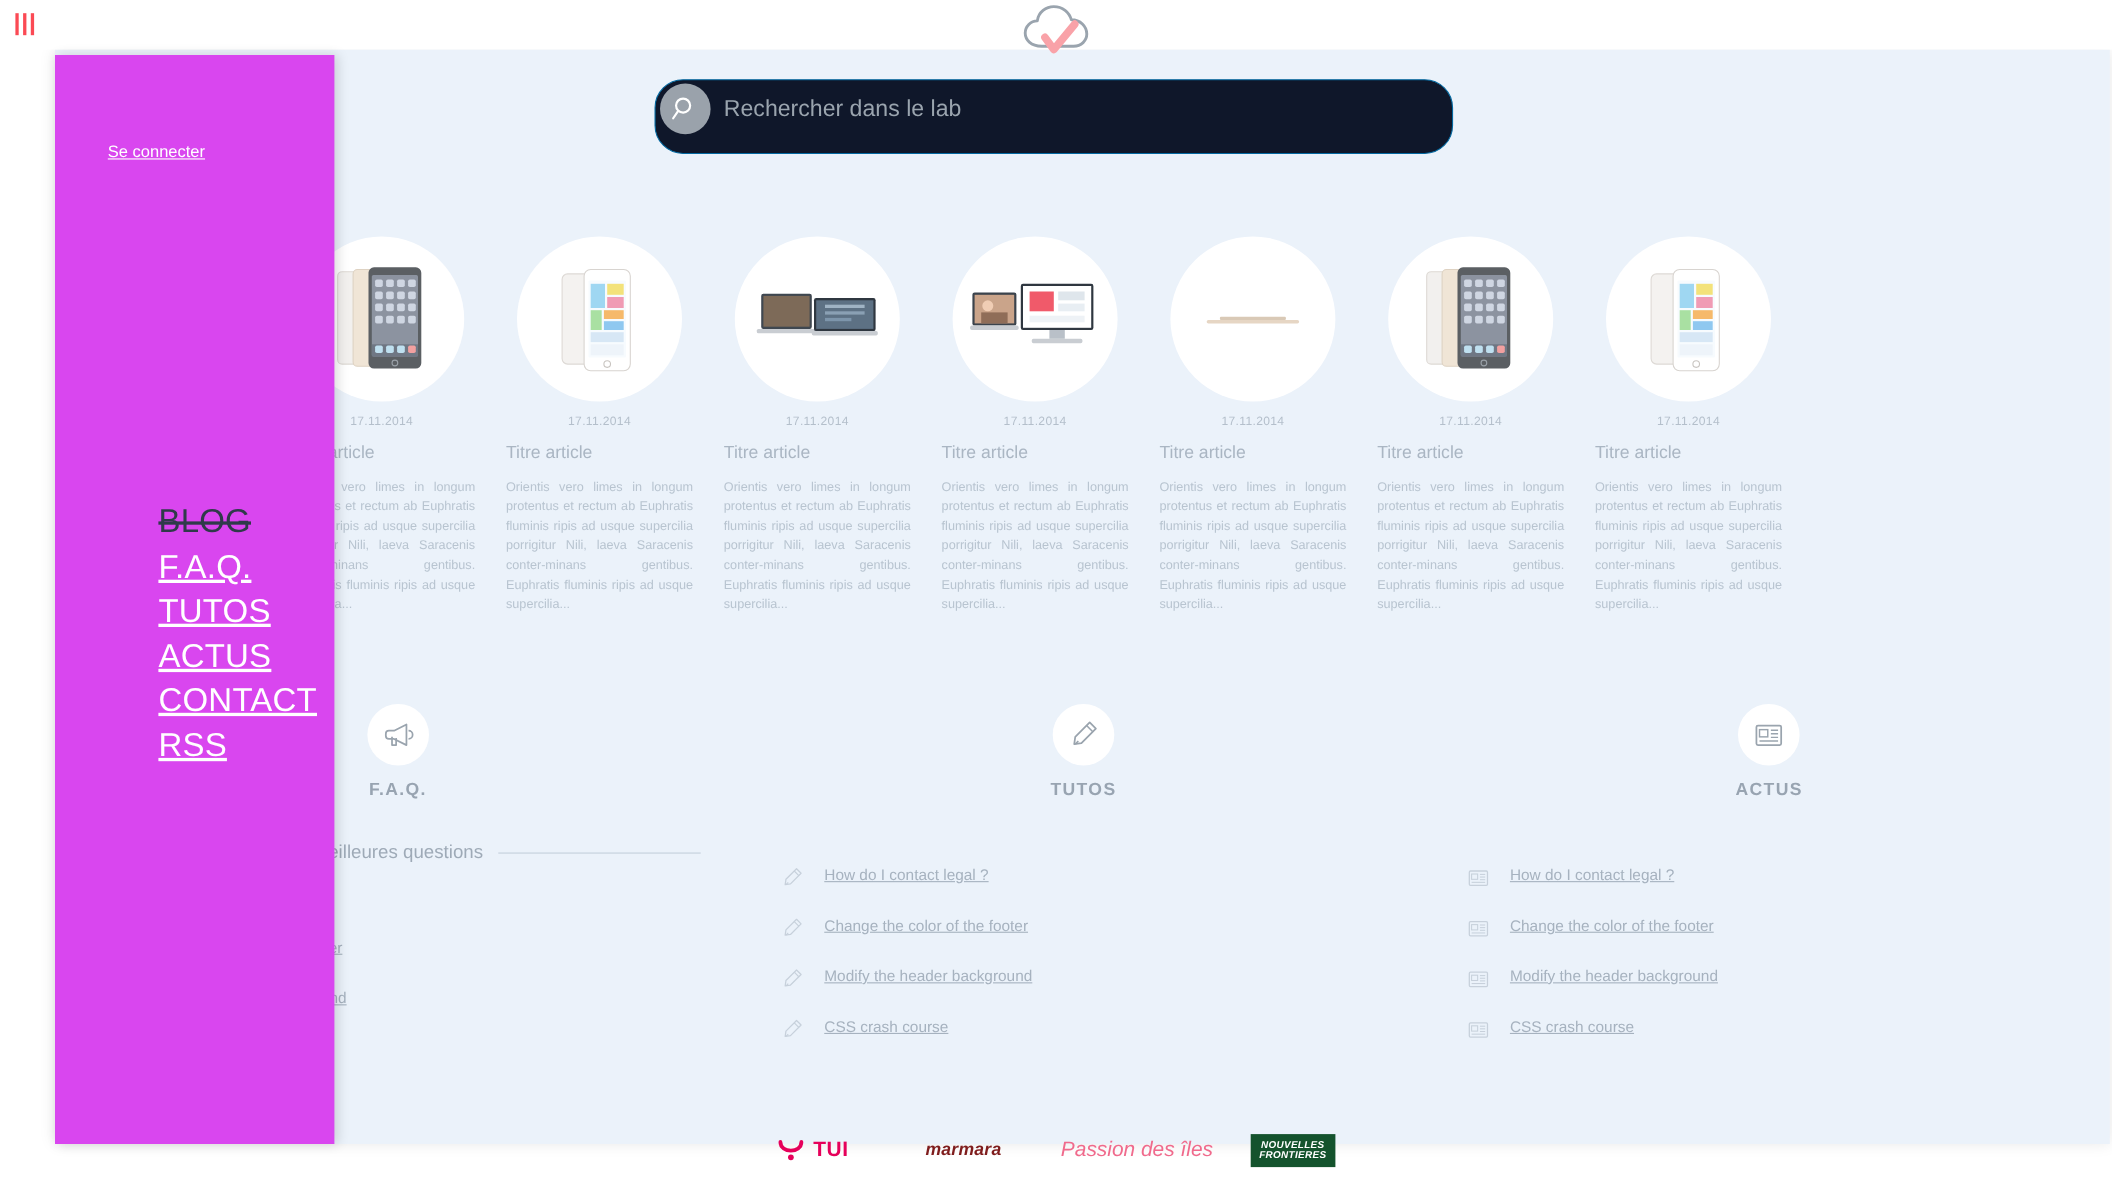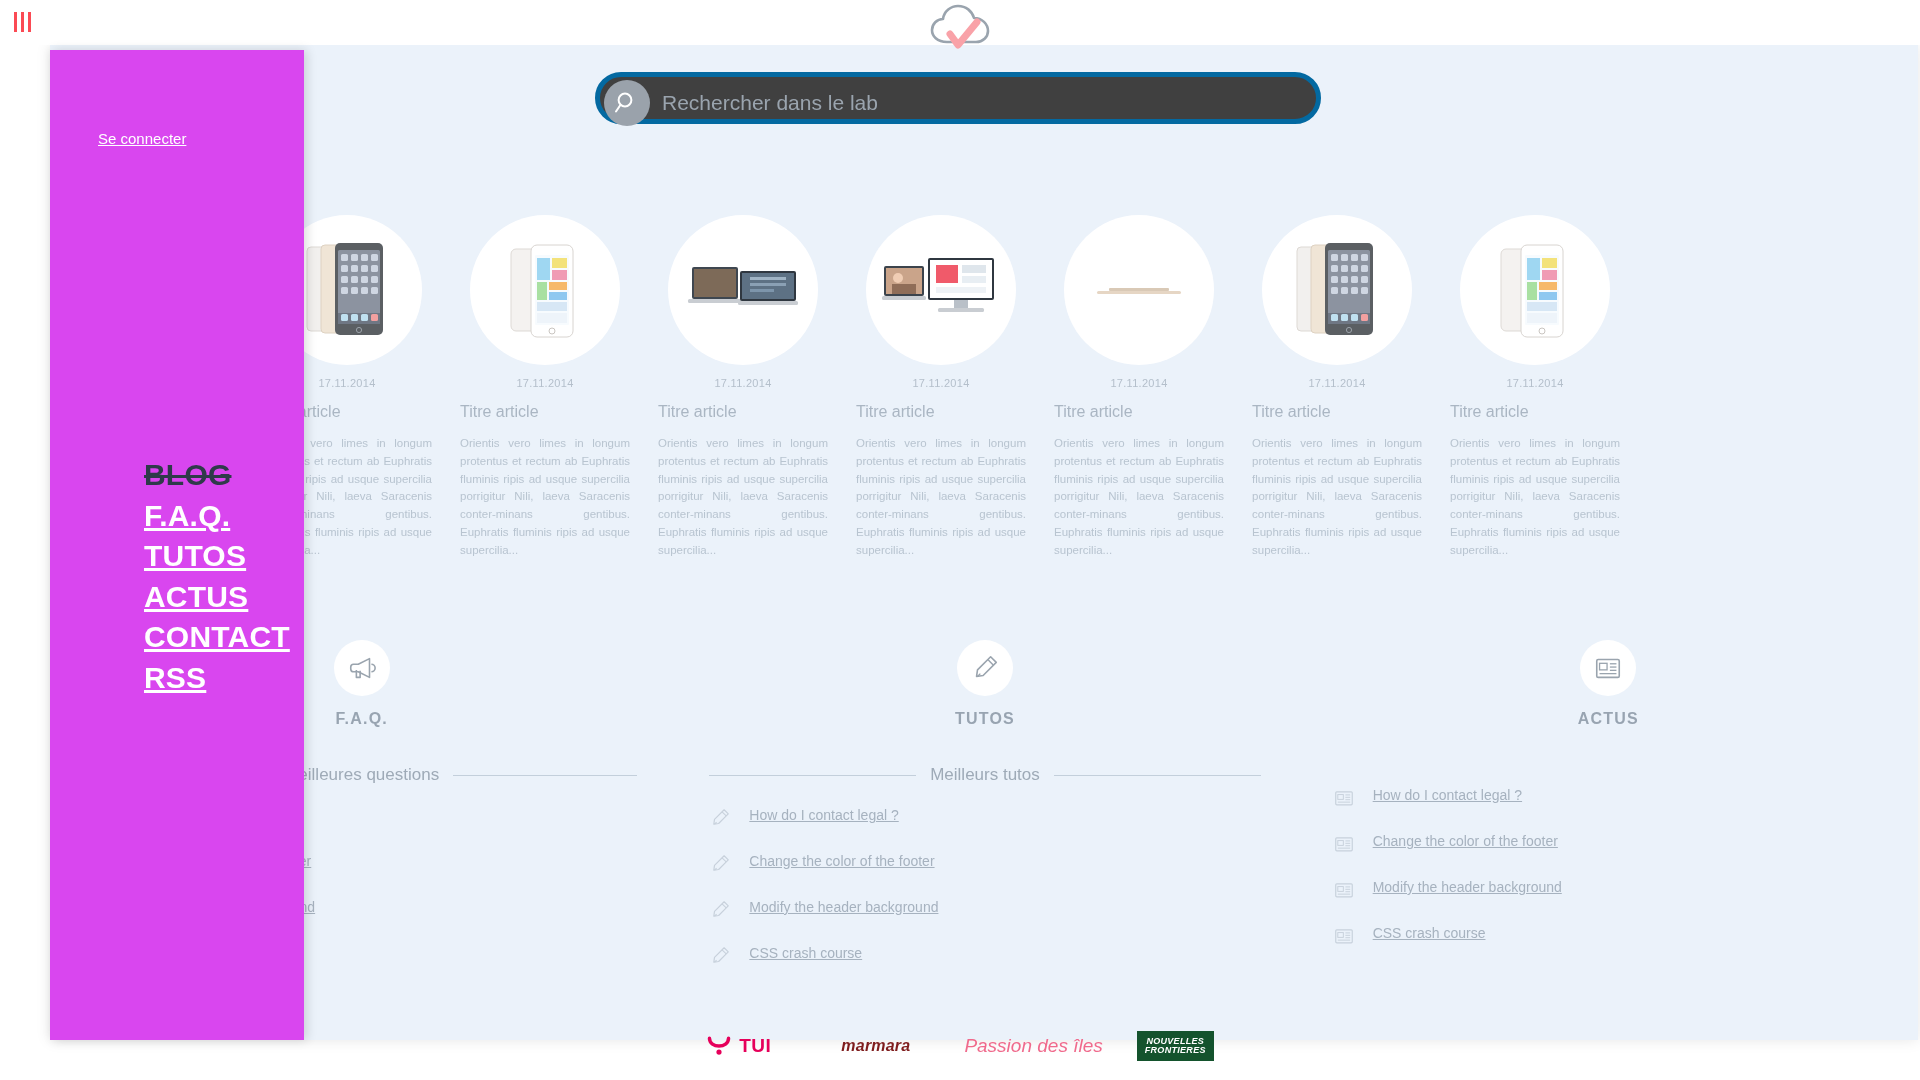--- a/index.html
+++ b/index.html
@@ -31,22 +31,22 @@
   }
   #hamburger i { display:block; width:3px; height:20px; background:#fb4a54; }
   #logo {
     position:absolute; left:925px; top:0px; width:72px; height:52px; z-index:9;
   }
   
   #searchzone {
     position:absolute; left:595px; top:72px; width:726px; height:52px; z-index:4;
   }
   #searchbox {
-    position:absolute; left:0; top:0; width:726px; height:52px;
-    border:5px solid #0369a1; border-radius:26px; background:#404040;
+    position:absolute; left:0; top:0; width:726px; height:68px;
+    border:1px solid #0369a1; border-radius:26px; background:#0f172a;
   }
   #search-icon-circle {
     position:absolute; left:4px; top:3px; width:46px; height:46px;
     border-radius:50%; background:#9aa2ab;
     display:flex; align-items:center; justify-content:center;
   }
   #search-input {
     position:absolute; left:62px; top:0; width:650px; height:52px;
     border:0; background:transparent; outline:none;
     font-family:"Liberation Sans", sans-serif; font-size:21px; color:#9aa4ae;
@@ -127,21 +127,21 @@
     background:#d946ef; z-index:20; box-shadow:3px 0 10px rgba(0,0,0,.14);
   }
   #login-link {
     position:absolute; left:48px; top:80px;
     font-size:15px; color:#ffffff;
   }
   #mainnav {
     position:absolute; left:94px; top:405px; width:200px;
   }
   .nav-item {
-    font-size:30px; font-weight:bold; color:#ffffff; line-height:1.35;
+    font-size:30px; font-weight:normal; color:#ffffff; line-height:1.35;
     letter-spacing:.2px; white-space:nowrap;
   }
   .nav-item.active { color:#2f3a4a; text-decoration:line-through; text-decoration-thickness:3px; }
 </style>
 </head>
 <body>
 
 <div id="page">
 
   <div id="app"></div>
@@ -434,25 +434,20 @@
           <span class="li-icon"><svg viewBox="0 0 32 32" width="22" height="22">
       <path d="M7 12h5l12-6v20l-12-6H7a3 3 0 0 1-3-3v-2a3 3 0 0 1 3-3z" fill="none" stroke="#aab6c3" stroke-width="1.7" stroke-linejoin="round"></path>
       <path d="M10 18v8h4v-7" fill="none" stroke="#aab6c3" stroke-width="1.7" stroke-linejoin="round"></path>
       <path d="M26 12a4 4 0 0 1 0 8" fill="none" stroke="#aab6c3" stroke-width="1.7"></path>
     </svg></span>
           <span>CSS crash course</span>
         </a>
         </div>
       </div>
       <div class="listcol">
-        <div class="list-head">
-         <span class="rule"></span>
-         <span>Meilleurs tutos</span>
-         <span class="rule"></span>
-       </div>
        <div class="list-items">
           <a class="list-item" href="#">
           <span class="li-icon"><svg viewBox="0 0 32 32" width="22" height="22">
       <path d="M22 4l6 6-14 14-7 1 1-7z" fill="none" stroke="#aab6c3" stroke-width="1.7" stroke-linejoin="round"></path>
       <path d="M19 7l6 6" fill="none" stroke="#aab6c3" stroke-width="1.5"></path>
       <path d="M8 25l3-3" fill="none" stroke="#aab6c3" stroke-width="1.5"></path>
     </svg></span>
           <span>How do I contact legal ?</span>
         </a>
           <a class="list-item" href="#">

